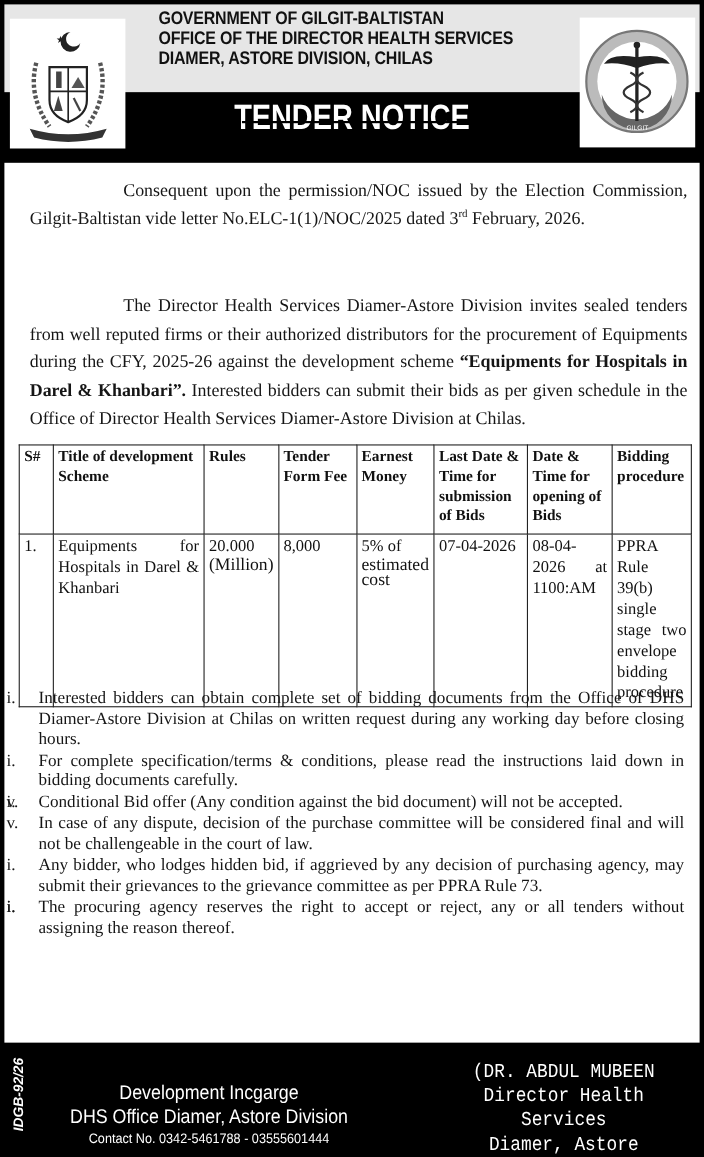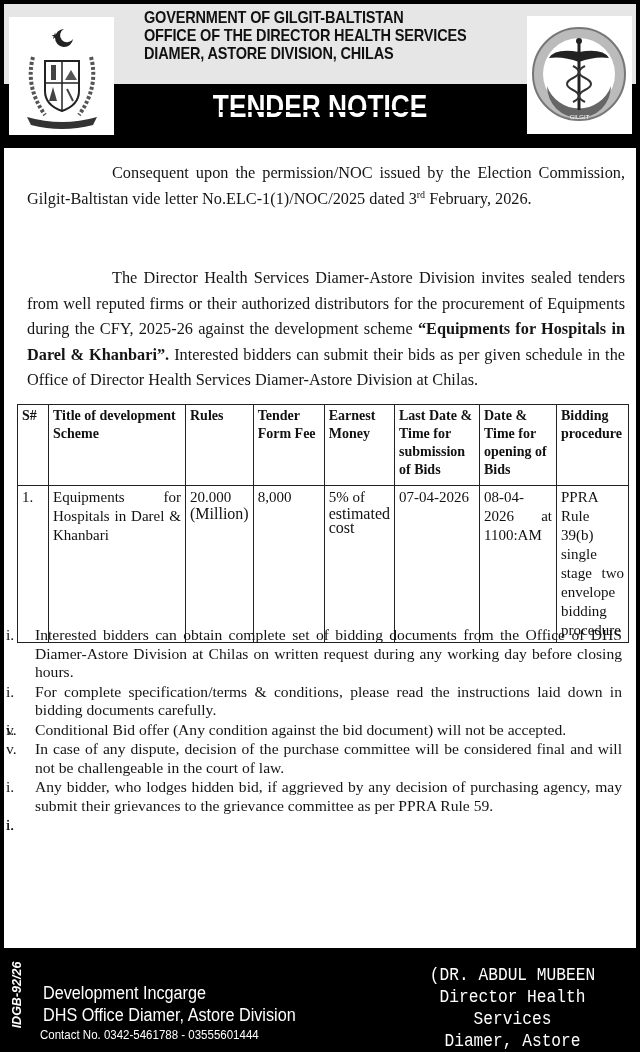--- a/index.html
+++ b/index.html
@@ -29,21 +29,21 @@
   table.t td { height:116px; font-size:15px; line-height:19px; }
   .small { font-size:16px; line-height:14px; }
   .just { text-align:justify; }
   
   .list { position:absolute; left:0; top:478px; width:632px; font-size:15.6px; line-height:18.5px; color:#151515; }
   .li { position:relative; padding-left:31px; padding-right:14px; margin-bottom:1px; text-align:justify; }
   .li .mk { position:absolute; left:2px; top:0; }
   
   .footer { position:absolute; left:0; top:948px; width:640px; height:104px; background:#000; color:#fff; font-family:"Liberation Sans", sans-serif; }
   .ref { position:absolute; left:-18px; top:40px; transform:rotate(-90deg); font-style:italic; font-weight:bold; font-size:12.5px; color:#fff; width:70px; text-align:center; }
-  .sig-left { position:absolute; left:28px; top:34px; width:300px; }
+  .sig-left { position:absolute; left:40px; top:34px; width:300px; text-align:center; }
   .sig-right { position:absolute; left:390px; top:16px; width:245px; text-align:center;font-family:Liberation Mono, monospace; }
   .big { font-size:18px; line-height:22px; transform:scaleX(0.9); }
   .contact { font-size:12.5px; line-height:18px; transform:scaleX(0.92); }
 </style>
 </head>
 <body>
 
 <div class="page">
   <div class="hdr-gray"></div>
   <div class="hdr-black"></div>
@@ -131,23 +131,23 @@
         </tr>
       </tbody>
     </table>
 
     <div class="list">
       <div class="li"><span class="mk">i.</span><span>Interested bidders can obtain complete set of bidding documents from the Office of DHS Diamer-Astore Division at Chilas on written request during any working day before closing hours.</span></div>
       <div class="li"><span class="mk">i.</span><span>For complete specification/terms &amp; conditions, please read the instructions laid down in bidding documents carefully.</span></div>
       <div class="li"><span class="mk">i.</span></div>
       <div class="li"><span class="mk">v.</span><span>Conditional Bid offer (Any condition against the bid document) will not be accepted.</span></div>
       <div class="li"><span class="mk">v.</span><span>In case of any dispute, decision of the purchase committee will be considered final and will not be challengeable in the court of law.</span></div>
-      <div class="li"><span class="mk">i.</span><span>Any bidder, who lodges hidden bid, if aggrieved by any decision of purchasing agency, may submit their grievances to the grievance committee as per PPRA Rule 59.</span></div>
+      <div class="li"><span class="mk">i.</span><span>Any bidder, who lodges hidden bid, if aggrieved by any decision of purchasing agency, may submit their grievances to the grievance committee as per PPRA Rule 73.</span></div>
       <div class="li"><span class="mk">i.</span></div>
-      <div class="li"><span class="mk">i.</span></div>
+      <div class="li"><span class="mk">i.</span><span>The procuring agency reserves the right to accept or reject, any or all tenders without assigning the reason thereof.</span></div>
     </div>
   </div>
 
   <div class="footer">
     <div class="ref">IDGB-92/26</div>
     <div class="sig-left">
       <div class="big">Development Incgarge</div>
       <div class="big">DHS Office Diamer, Astore Division</div>
       <div class="contact">Contact No. 0342-5461788 - 03555601444</div>
     </div>

